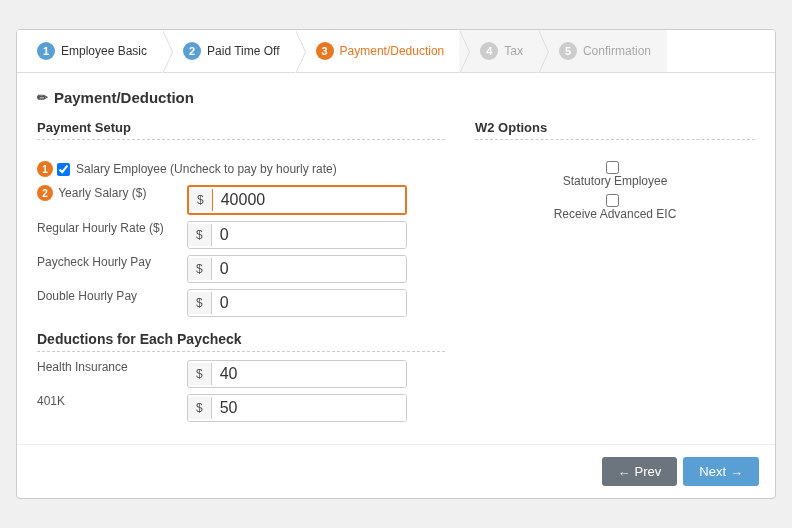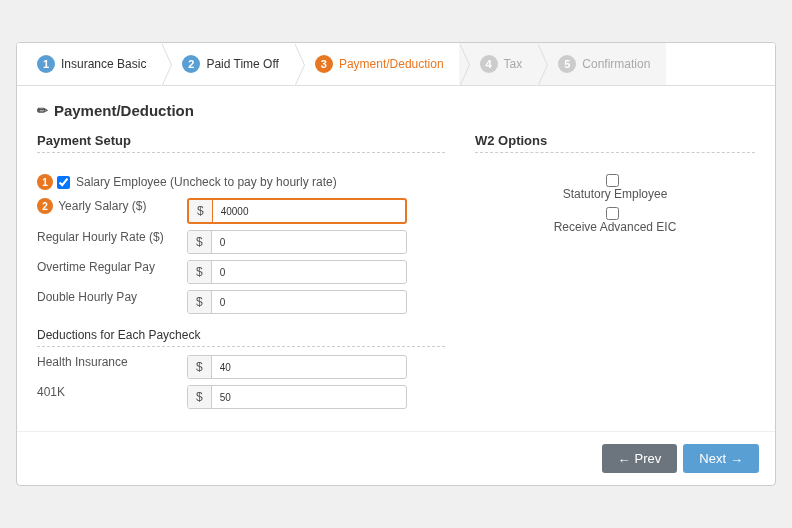--- a/index.html
+++ b/index.html
@@ -179,43 +179,43 @@
       font-size: 12px;
       color: #555;
     }
     .input-group.highlighted .input-prefix {
       border-right: 1px solid #e87722;
     }
     .input-field {
       border: none;
       outline: none;
       padding: 4px 8px;
-      font-size: 10px;
+      font-size: 16px;
       flex: 1;
       color: #333;
       background: #fff;
     }
 
     
     .w2-option {
       display: flex;
       align-items: center;
       margin-bottom: 6px;
       font-size: 12px;
       color: #555;
       flex-direction: column;
     }
     .w2-option input[type=checkbox] {
       margin-right: 6px;
     }
 
     
     .deductions-title {
-      font-size: 12px;
-      font-weight: normal;
+      font-size: 14px;
+      font-weight: bold;
       color: #333;
       margin-top: 14px;
       margin-bottom: 8px;
       border-bottom: 1px dashed #ccc;
       padding-bottom: 4px;
     }
 
     
     .footer {
       display: flex;
@@ -253,21 +253,21 @@
     }
   </style>
 </head>
 <body>
 
 <div class="modal">
 
   <div class="wizard-steps">
     <div class="step active">
       <span class="step-number">1</span>
-      <span>Insurance Basic</span>
+      <span>Employee Basic</span>
       <span class="step-arrow"></span>
       <span class="step-arrow-inner"></span>
     </div>
     <div class="step active">
       <span class="step-number">2</span>
       <span>Paid Time Off</span>
       <span class="step-arrow"></span>
       <span class="step-arrow-inner"></span>
     </div>
     <div class="step current">
@@ -318,21 +318,21 @@
 
         <div class="form-row">
           <div class="form-label">Regular Hourly Rate ($)</div>
           <div class="input-group">
             <span class="input-prefix">$</span>
             <input class="input-field" type="text" value="0" style="">
           </div>
         </div>
 
         <div class="form-row">
-          <div class="form-label">Overtime Regular Pay</div>
+          <div class="form-label">Paycheck Hourly Pay</div>
           <div class="input-group">
             <span class="input-prefix">$</span>
             <input class="input-field" type="text" value="0" style="">
           </div>
         </div>
 
         <div class="form-row">
           <div class="form-label">Double Hourly Pay</div>
           <div class="input-group">
             <span class="input-prefix">$</span>

